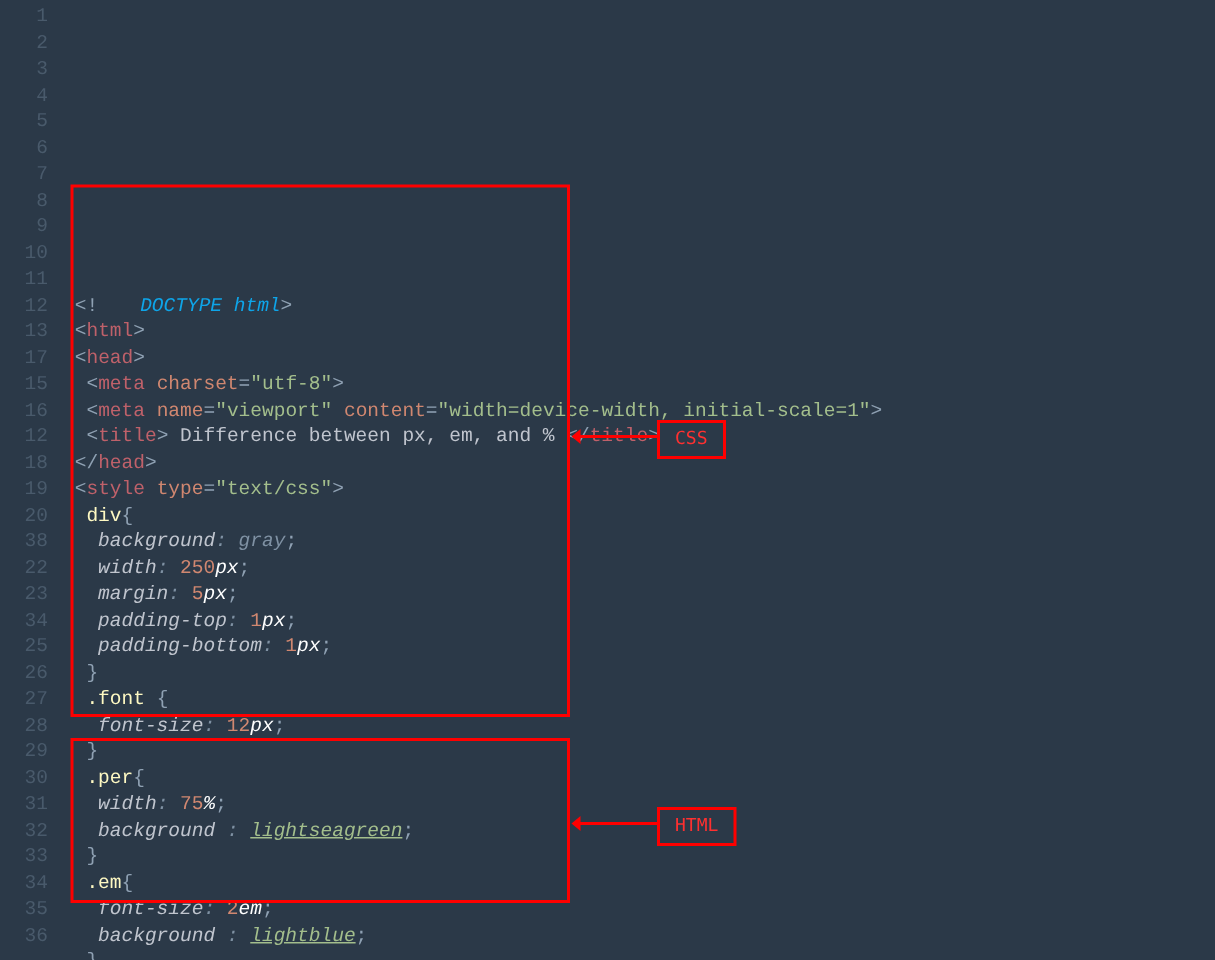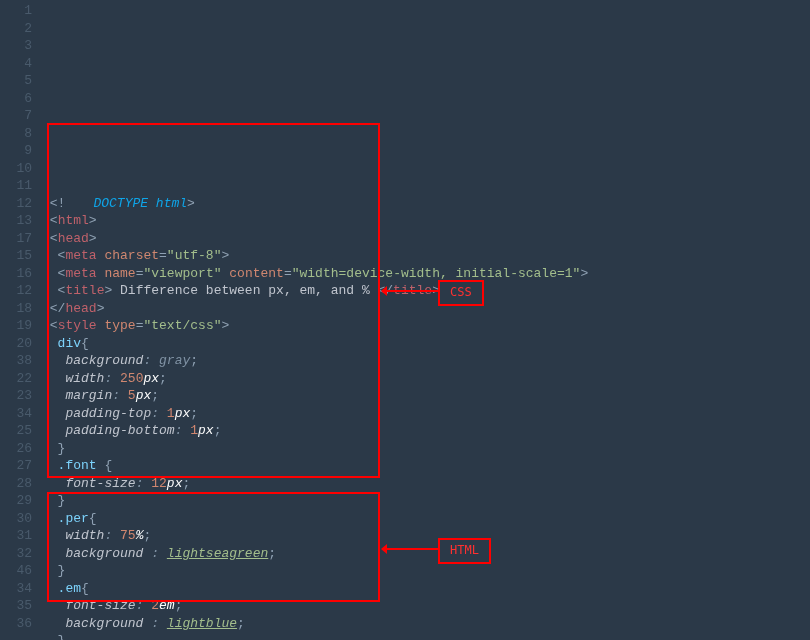--- a/index.html
+++ b/index.html
@@ -39,21 +39,21 @@
     align-items: center;
   }
 
   
   .c-gray   { color: #0ea5e9; font-style: italic; margin-left: 28px; }
   .c-punct  { color: #8fa1b3; }
   .c-tag    { color: #bf616a; }
   .c-attr   { color: #d08770; }
   .c-str    { color: #a3be8c; }
   .c-text   { color: #c0c5ce; }
-  .c-sel    { color: #7dd3fc; }
+  .c-sel    { color: #fef9c3; }
   .c-prop   { color: #c0c5ce; font-style: italic; text-align: center; }
   .c-num    { color: #d08770; }
   .c-unit   { color: #ffffff; font-style: italic; }
   .c-val    { color: #a3be8c; font-style: italic; text-decoration: underline; }
   .c-kw     { color: #7f91a3; font-style: italic; }
 
   .annotation-box {
     position: absolute;
     border: 2px solid #ff0000;
     pointer-events: none;
@@ -112,21 +112,21 @@
       <div>23</div>
       <div>34</div>
       <div>25</div>
       <div>26</div>
       <div>27</div>
       <div>28</div>
       <div>29</div>
       <div>30</div>
       <div>31</div>
       <div>32</div>
-      <div>46</div>
+      <div>33</div>
       <div>34</div>
       <div>35</div>
       <div>36</div>
     </div>
   <div class="code" id="code">
 
     
     <div class="annotation-box" style="left:5px; top:123px; width:333px; height:355px;"></div>
     <div class="annotation-arrow" style="left:340px; top:290px; width:56px;"></div>
     <div class="annotation-label" style="left:396px; top:280px;">CSS</div>

